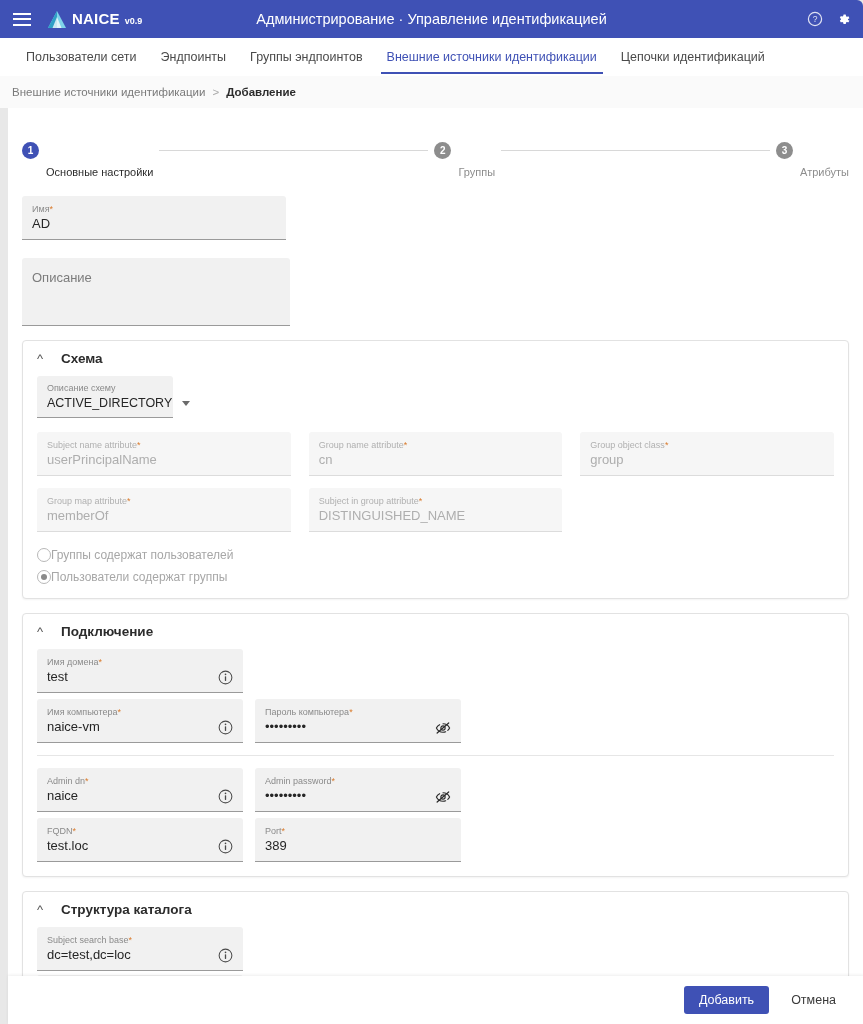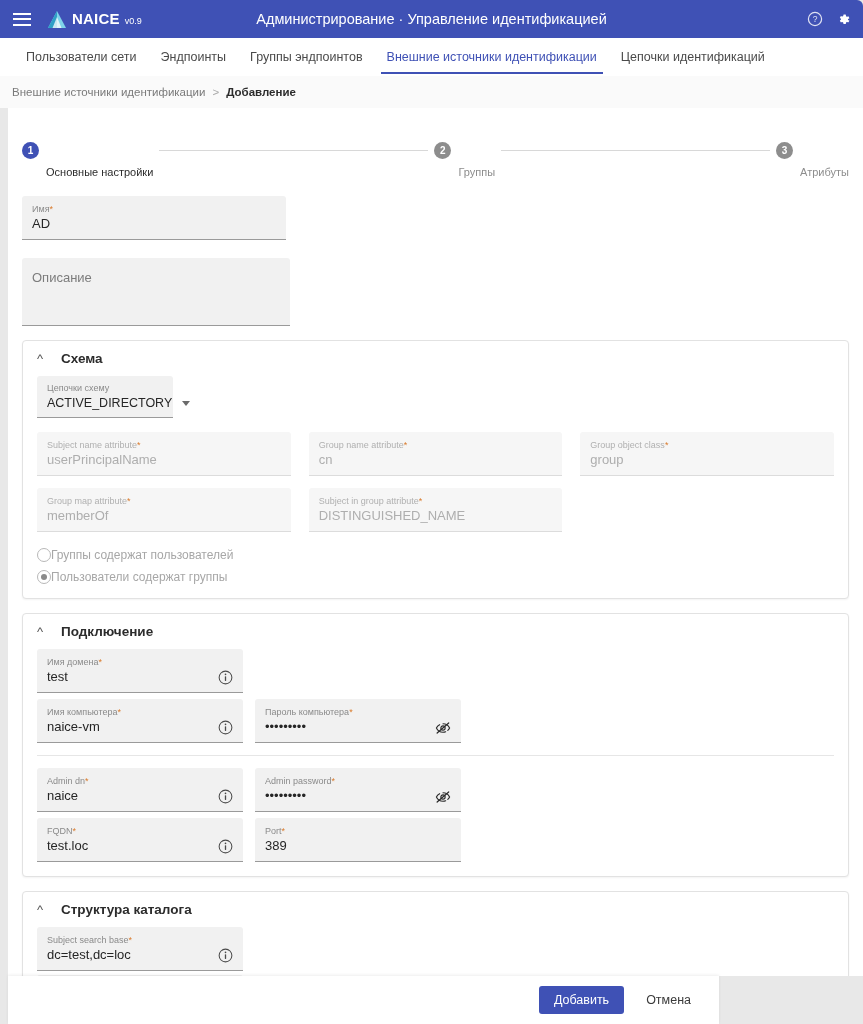--- a/index.html
+++ b/index.html
@@ -19,21 +19,21 @@
     border-top-right-radius: 6px;
   }
   .hamburger { width: 18px; height: 13px; margin-left: 13px; position: relative; cursor: pointer; }
   .hamburger i { position: absolute; left: 0; width: 18px; height: 2px; background: #fff; display:block; }
   .hamburger i:nth-child(1){ top: 0; }
   .hamburger i:nth-child(2){ top: 5.5px; }
   .hamburger i:nth-child(3){ top: 11px; }
   .brand { display: flex; align-items: baseline; margin-left: 16px; gap: 5px; }
   .brand .logo { width: 20px; height: 19px; position: relative; align-self: center; }
   .brand .name { color: #fff; font-size: 15px; font-weight: 700; letter-spacing: .2px; }
-  .brand .ver { color: #fff; font-size: 9px; font-weight: 400; }
+  .brand .ver { color: #fff; font-size: 9px; font-weight: 700; }
   .topbar .title {
     position: absolute; left: 0; right: 0; text-align: center;
     color: #fff; font-size: 14.5px; pointer-events: none;
   }
   .topbar .right { position: absolute; right: 12px; display: flex; align-items: center; gap: 13px; }
   .icon-btn { cursor: pointer; display: flex; align-items: center; }
 
   
   .tabsbar {
     position: absolute; top: 38px; left: 0; width: 863px; height: 38px;
@@ -143,21 +143,21 @@
     border-radius: 50%; background: #8a8a8a;
   }
   .radio .rlabel { font-size: 12px; color: #a7a7a7; }
 
   .conn-grid { display: grid; grid-template-columns: 206px 206px; gap: 6px 12px; }
   .conn-sep { height: 1px; background: #e6e6e6; margin: 12px 0 12px 0; }
   .dir-grid { display: grid; grid-template-columns: 206px; gap: 4px; }
 
   
   .footer {
-    position: absolute; left: 8px; bottom: 0; width: 711px; height: 48px;
+    position: absolute; left: 8px; bottom: 0; width: 856px; height: 48px;
     background: #fff; display: flex; align-items: center; justify-content: flex-end;
     gap: 10px; padding-right: 16px; box-shadow: 0 -1px 3px rgba(0,0,0,.07);
   }
   .btn-primary {
     background: #3f51b5; color: #fff; border: none; border-radius: 3px;
     font-size: 12.5px; padding: 7px 15px; cursor: pointer; font-family: inherit;
   }
   .btn-flat {
     background: #fff; color: #3a3a3a; border: none; border-radius: 3px;
     font-size: 12.5px; padding: 7px 12px; cursor: pointer; font-family: inherit;
@@ -267,21 +267,21 @@
       </div>
 
       <div class="panel">
         <div class="panel-head">
           <span class="chev">^</span>
           <span class="panel-title">Схема</span>
         </div>
 
         <div class="select-field">
           <div class="fcol">
-            <div class="flabel">Цепочки схему</div>
+            <div class="flabel">Описание схему</div>
             <div class="fvalue">ACTIVE_DIRECTORY</div>
           </div>
           <span class="caret"></span>
         </div>
 
         <div class="grid3">
           <div class="field readonly">
             <div class="fcol">
               <div class="flabel"><span>Subject name attribute</span><span class="req">*</span></div>
               <div class="fvalue">userPrincipalName</div>

